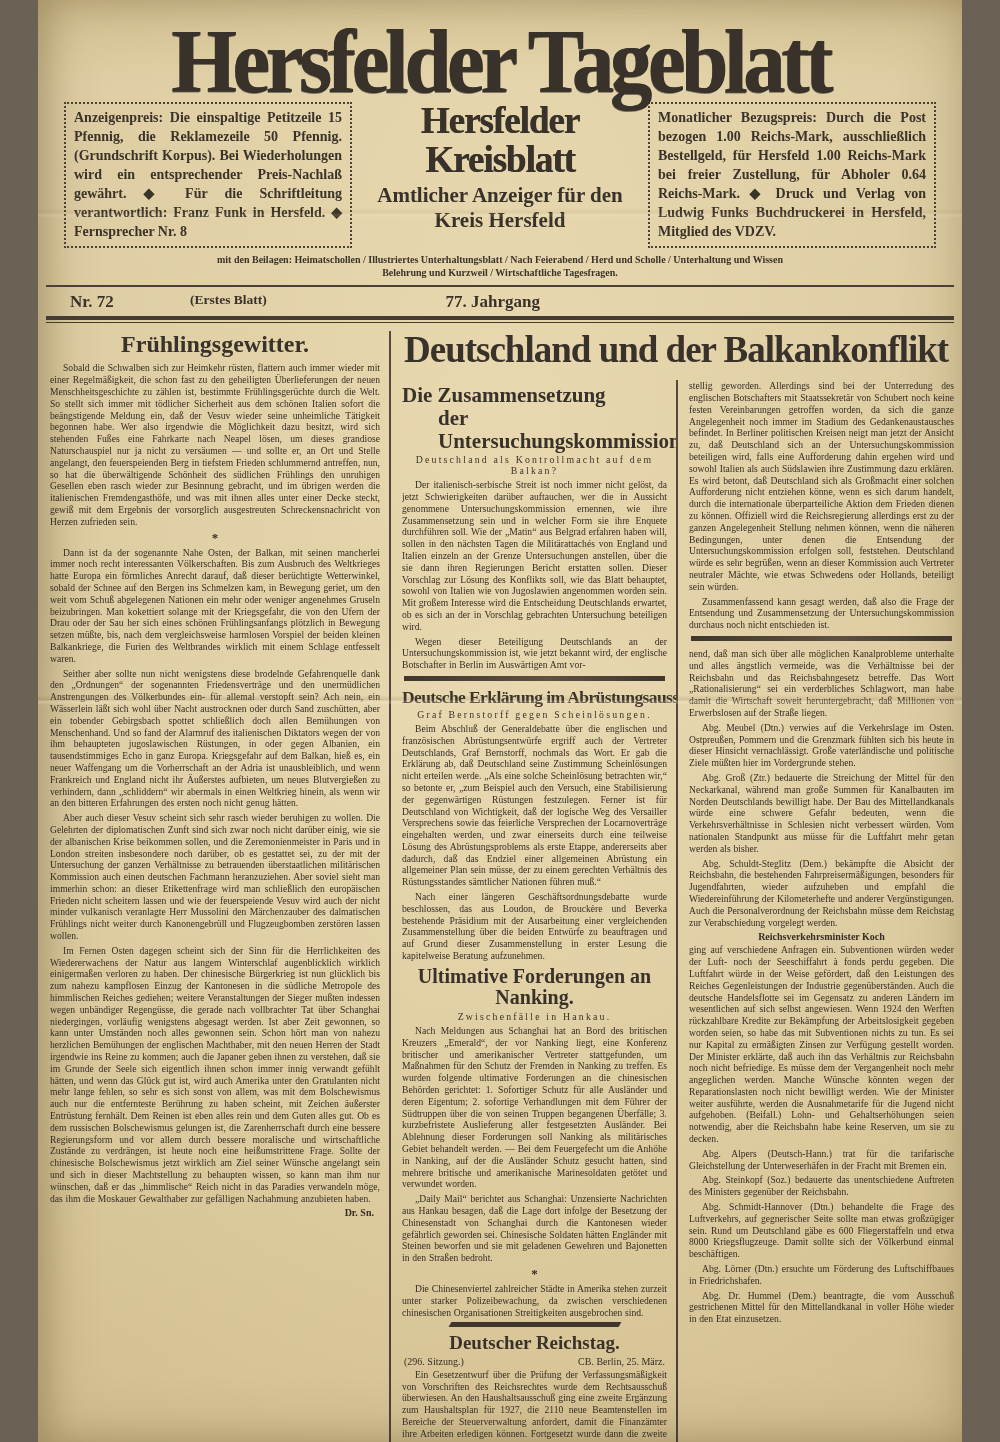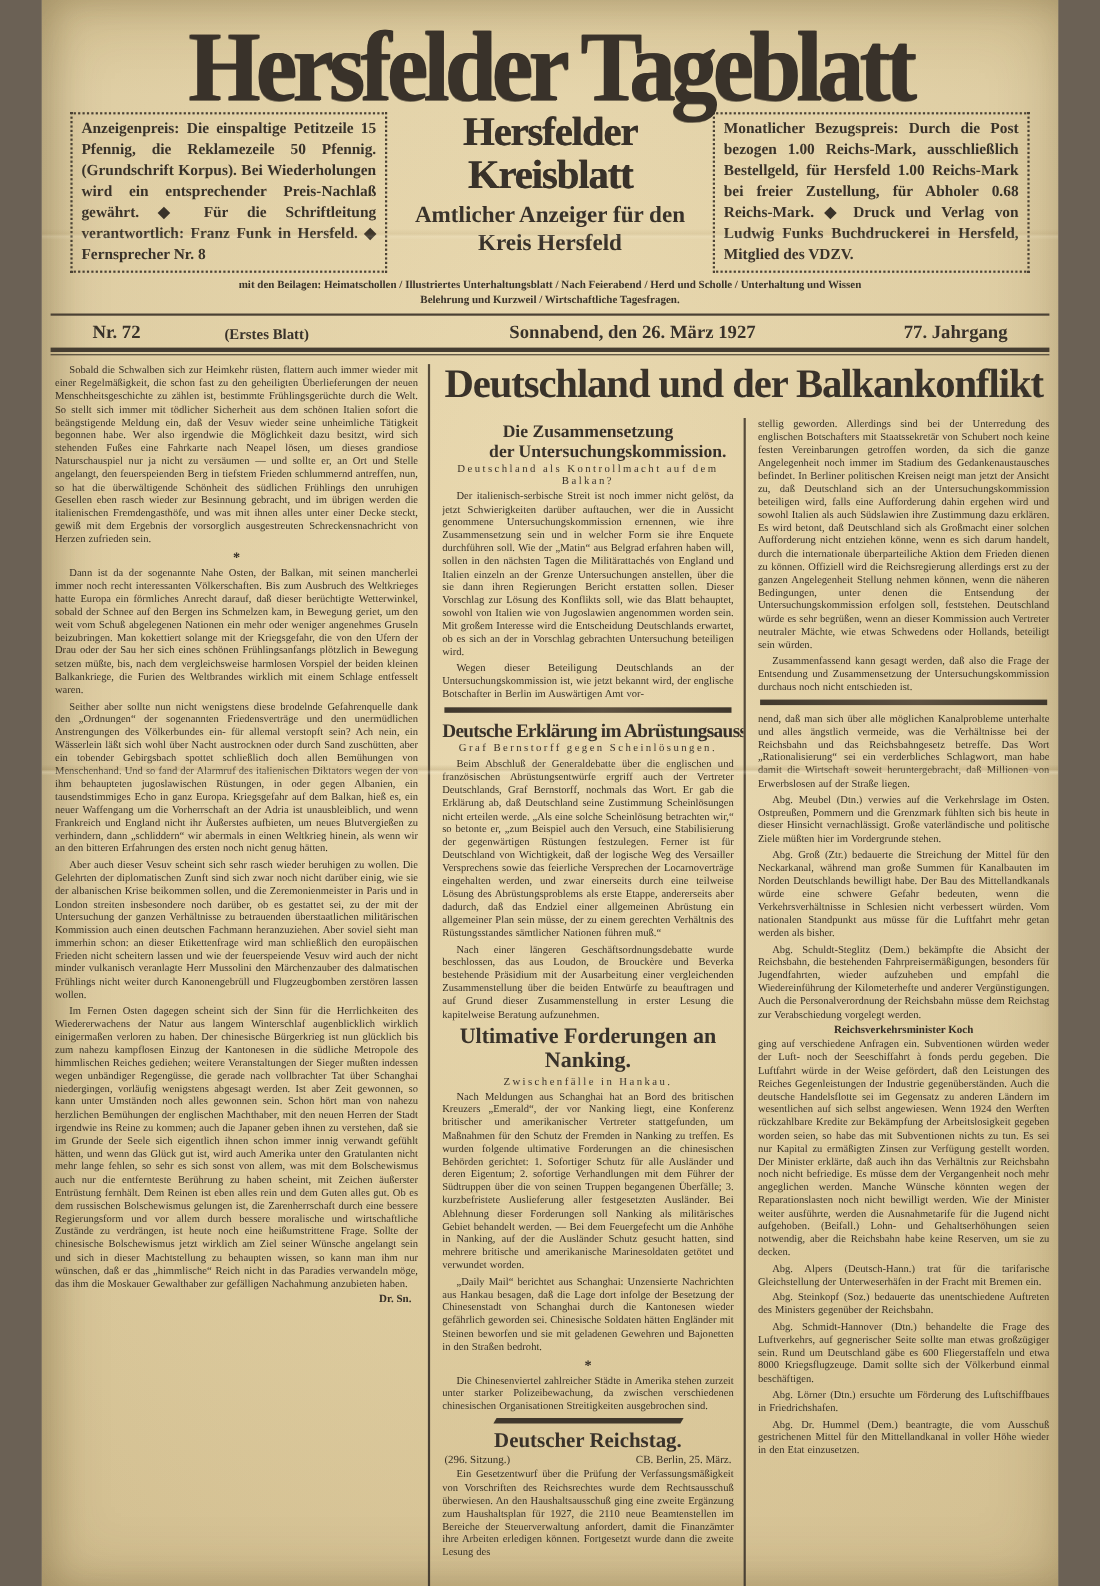--- a/index.html
+++ b/index.html
@@ -27,41 +27,41 @@
     font-size:14px;font-weight:bold;line-height:1.35;text-align:justify;color:#3a332a;}
   .mast-center{flex:1;text-align:center;}
   .kreisblatt{font-size:37px;font-weight:bold;letter-spacing:-1px;line-height:1.05;color:#39322a;
     text-shadow:.5px 0 0 #39322a;}
   .amtlicher{font-size:21px;font-weight:bold;margin-top:3px;color:#39322a;}
   .beilagen{text-align:center;font-weight:bold;font-size:10px;line-height:1.3;margin-top:5px;color:#3a332a;}
   .rule{margin:0 8px;}
   .rule.thin{border-top:2px solid #4a4134;margin-top:6px;}
   .rule.double{border-top:4px solid #453d31;border-bottom:0;position:relative;}
   .rule.double::after{content:"";display:block;height:1px;background:#453d31;margin-top:2px;}
-  .dateline{display:flex;align-items:flex-end;padding:5px 46px 4px 46px;font-weight:bold;font-size:17px;color:#39322a;}
+  .dateline{display:flex;align-items:flex-start;padding:5px 46px 4px 32px;font-weight:bold;font-size:17px;color:#39322a;}
   .dl-issue{width:120px;}
   .dl-edition{width:190px;font-size:13.5px;}
   .dl-date{flex:1;text-align:center;}
   .dl-volume{width:160px;text-align:right;}
   
   .columns{display:flex;padding:8px 8px 0 12px;height:1128px;overflow:hidden;}
   .col-left{width:330px;padding-right:9px;overflow:hidden;}
   .vdiv{width:2px;background:linear-gradient(180deg,#564b3b,#4a4134);}
   .col-main{flex:1;padding-left:11px;overflow:hidden;display:flex;flex-direction:column;}
   .edit-title{text-align:center;font-size:24px;font-weight:bold;margin:0 0 4px 0;color:#39322a;}
   p.body{font-size:9.6px;line-height:1.23;text-align:justify;margin:0 0 3px 0;text-indent:13px;word-spacing:.4px;}
   .star{text-align:center;font-size:13px;line-height:1;margin:3px 0;font-weight:bold;}
   .sig-row{display:flex;justify-content:flex-end;font-weight:bold;font-size:10px;padding-right:6px;}
   .main-headline{font-size:37px;font-weight:bold;margin:0 0 10px 2px;line-height:1.05;letter-spacing:-1px;color:#39322a;white-space:nowrap;}
   .subcols{display:flex;flex:1;overflow:hidden;}
   .subcol{flex:1;overflow:hidden;}
   .subcol.mid{padding-right:9px;}
   .subcol.right{padding-left:11px;}
   .sec-head{font-weight:bold;color:#39322a;margin:4px 0 2px 0;line-height:1.08;}
-  .sec-head.zusammensetzung{font-size:16px;text-align:center;}
+  .sec-head.zusammensetzung{font-size:21px;text-align:left;}
   .sec-head .indent2{display:inline-block;padding-left:36px;}
   .sec-head.condensed{font-size:17.5px;letter-spacing:-.6px;white-space:nowrap;}
   .sec-head.nanking{font-size:20px;text-align:center;}
   .sec-head.reichstag{font-size:19px;text-align:center;margin-top:6px;}
   .kicker{font-size:9.8px;letter-spacing:2.2px;text-align:center;margin:1px 0 3px 0;color:#3a332a;}
   .bar-divider{height:5px;background:linear-gradient(90deg,#3f372c 0%,#5d5140 55%,#3f372c 100%);margin:5px 2px 7px 2px;}
   .ornament{width:170px;height:5px;margin:4px auto 3px auto;background:#3f372c;transform:skewX(-30deg);}
   .meta-row{display:flex;justify-content:space-between;font-size:10px;margin:0 2px 2px 2px;}
   .center-sub{text-align:center;font-weight:bold;font-size:10px;margin:2px 0;}
 </style>
@@ -76,41 +76,41 @@
     <h1 class="mast-title">Hersfelder Tageblatt</h1>
     <div class="mast-row">
       <div class="info-box">
         <span>Anzeigenpreis: Die einspaltige Petitzeile 15 Pfennig, die Reklamezeile 50 Pfennig. (Grundschrift Korpus). Bei Wiederholungen wird ein entsprechender Preis-Nachlaß gewährt. ◆ Für die Schriftleitung verantwortlich: Franz Funk in Hersfeld. ◆ Fernsprecher Nr. 8</span>
       </div>
       <div class="mast-center">
         <div class="kreisblatt">Hersfelder Kreisblatt</div>
         <div class="amtlicher">Amtlicher Anzeiger für den Kreis Hersfeld</div>
       </div>
       <div class="info-box">
-        <span>Monatlicher Bezugspreis: Durch die Post bezogen 1.00 Reichs-Mark, ausschließlich Bestellgeld, für Hersfeld 1.00 Reichs-Mark bei freier Zustellung, für Abholer 0.68 Reichs-Mark. ◆ Druck und Verlag von Ludwig Funks Buchdruckerei in Hersfeld, Mitglied des VDZV.</span>
+        <span>Monatlicher Bezugspreis: Durch die Post bezogen 1.00 Reichs-Mark, ausschließlich Bestellgeld, für Hersfeld 1.00 Reichs-Mark bei freier Zustellung, für Abholer 0.64 Reichs-Mark. ◆ Druck und Verlag von Ludwig Funks Buchdruckerei in Hersfeld, Mitglied des VDZV.</span>
       </div>
     </div>
     <div class="beilagen">
       <div>mit den Beilagen: Heimatschollen / Illustriertes Unterhaltungsblatt / Nach Feierabend / Herd und Scholle / Unterhaltung und Wissen</div>
       <div>Belehrung und Kurzweil / Wirtschaftliche Tagesfragen.</div>
     </div>
   </header>
 
   <div class="rule thin"></div>
   <div class="dateline">
     <span class="dl-issue">Nr. 72</span>
     <span class="dl-edition">(Erstes Blatt)</span>
-    <span class="dl-date">Sonnabend, den 26. März 1927</span>
     <span class="dl-volume">77. Jahrgang</span>
   </div>
   <div class="rule double"></div>
 
   <main class="columns">
 
     <section class="col-left">
+      <h2 class="edit-title">Frühlingsgewitter.</h2>
       <p class="body">Sobald die Schwalben sich zur Heimkehr rüsten, flattern auch immer wieder mit einer Regelmäßigkeit, die schon fast zu den geheiligten Überlieferungen der neuen Menschheitsgeschichte zu zählen ist, bestimmte Frühlingsgerüchte durch die Welt. So stellt sich immer mit tödlicher Sicherheit aus dem schönen Italien sofort die beängstigende Meldung ein, daß der Vesuv wieder seine unheimliche Tätigkeit begonnen habe. Wer also irgendwie die Möglichkeit dazu besitzt, wird sich stehenden Fußes eine Fahrkarte nach Neapel lösen, um dieses grandiose Naturschauspiel nur ja nicht zu versäumen — und sollte er, an Ort und Stelle angelangt, den feuerspeienden Berg in tiefstem Frieden schlummernd antreffen, nun, so hat die überwältigende Schönheit des südlichen Frühlings den unruhigen Gesellen eben rasch wieder zur Besinnung gebracht, und im übrigen werden die italienischen Fremdengasthöfe, und was mit ihnen alles unter einer Decke steckt, gewiß mit dem Ergebnis der vorsorglich ausgestreuten Schreckensnachricht von Herzen zufrieden sein.</p>
       <div class="star">*</div>
       <p class="body">Dann ist da der sogenannte Nahe Osten, der Balkan, mit seinen mancherlei immer noch recht interessanten Völkerschaften. Bis zum Ausbruch des Weltkrieges hatte Europa ein förmliches Anrecht darauf, daß dieser berüchtigte Wetterwinkel, sobald der Schnee auf den Bergen ins Schmelzen kam, in Bewegung geriet, um den weit vom Schuß abgelegenen Nationen ein mehr oder weniger angenehmes Gruseln beizubringen. Man kokettiert solange mit der Kriegsgefahr, die von den Ufern der Drau oder der Sau her sich eines schönen Frühlingsanfangs plötzlich in Bewegung setzen müßte, bis, nach dem vergleichsweise harmlosen Vorspiel der beiden kleinen Balkankriege, die Furien des Weltbrandes wirklich mit einem Schlage entfesselt waren.</p>
       <p class="body">Seither aber sollte nun nicht wenigstens diese brodelnde Gefahrenquelle dank den „Ordnungen“ der sogenannten Friedensverträge und den unermüdlichen Anstrengungen des Völkerbundes ein- für allemal verstopft sein? Ach nein, ein Wässerlein läßt sich wohl über Nacht austrocknen oder durch Sand zuschütten, aber ein tobender Gebirgsbach spottet schließlich doch allen Bemühungen von Menschenhand. Und so fand der Alarmruf des italienischen Diktators wegen der von ihm behaupteten jugoslawischen Rüstungen, in oder gegen Albanien, ein tausendstimmiges Echo in ganz Europa. Kriegsgefahr auf dem Balkan, hieß es, ein neuer Waffengang um die Vorherrschaft an der Adria ist unausbleiblich, und wenn Frankreich und England nicht ihr Äußerstes aufbieten, um neues Blutvergießen zu verhindern, dann „schliddern“ wir abermals in einen Weltkrieg hinein, als wenn wir an den bitteren Erfahrungen des ersten noch nicht genug hätten.</p>
       <p class="body">Aber auch dieser Vesuv scheint sich sehr rasch wieder beruhigen zu wollen. Die Gelehrten der diplomatischen Zunft sind sich zwar noch nicht darüber einig, wie sie der albanischen Krise beikommen sollen, und die Zeremonienmeister in Paris und in London streiten insbesondere noch darüber, ob es gestattet sei, zu der mit der Untersuchung der ganzen Verhältnisse zu betrauenden überstaatlichen militärischen Kommission auch einen deutschen Fachmann heranzuziehen. Aber soviel sieht man immerhin schon: an dieser Etikettenfrage wird man schließlich den europäischen Frieden nicht scheitern lassen und wie der feuerspeiende Vesuv wird auch der nicht minder vulkanisch veranlagte Herr Mussolini den Märchenzauber des dalmatischen Frühlings nicht weiter durch Kanonengebrüll und Flugzeugbomben zerstören lassen wollen.</p>
       <p class="body">Im Fernen Osten dagegen scheint sich der Sinn für die Herrlichkeiten des Wiedererwachens der Natur aus langem Winterschlaf augenblicklich wirklich einigermaßen verloren zu haben. Der chinesische Bürgerkrieg ist nun glücklich bis zum nahezu kampflosen Einzug der Kantonesen in die südliche Metropole des himmlischen Reiches gediehen; weitere Veranstaltungen der Sieger mußten indessen wegen unbändiger Regengüsse, die gerade nach vollbrachter Tat über Schanghai niedergingen, vorläufig wenigstens abgesagt werden. Ist aber Zeit gewonnen, so kann unter Umständen noch alles gewonnen sein. Schon hört man von nahezu herzlichen Bemühungen der englischen Machthaber, mit den neuen Herren der Stadt irgendwie ins Reine zu kommen; auch die Japaner geben ihnen zu verstehen, daß sie im Grunde der Seele sich eigentlich ihnen schon immer innig verwandt gefühlt hätten, und wenn das Glück gut ist, wird auch Amerika unter den Gratulanten nicht mehr lange fehlen, so sehr es sich sonst von allem, was mit dem Bolschewismus auch nur die entfernteste Berührung zu haben scheint, mit Zeichen äußerster Entrüstung fernhält. Dem Reinen ist eben alles rein und dem Guten alles gut. Ob es dem russischen Bolschewismus gelungen ist, die Zarenherrschaft durch eine bessere Regierungsform und vor allem durch bessere moralische und wirtschaftliche Zustände zu verdrängen, ist heute noch eine heißumstrittene Frage. Sollte der chinesische Bolschewismus jetzt wirklich am Ziel seiner Wünsche angelangt sein und sich in dieser Machtstellung zu behaupten wissen, so kann man ihm nur wünschen, daß er das „himmlische“ Reich nicht in das Paradies verwandeln möge, das ihm die Moskauer Gewalthaber zur gefälligen Nachahmung anzubieten haben.</p>
       <div class="sig-row">
         <span>Dr. Sn.</span>
       </div>
     </section>

